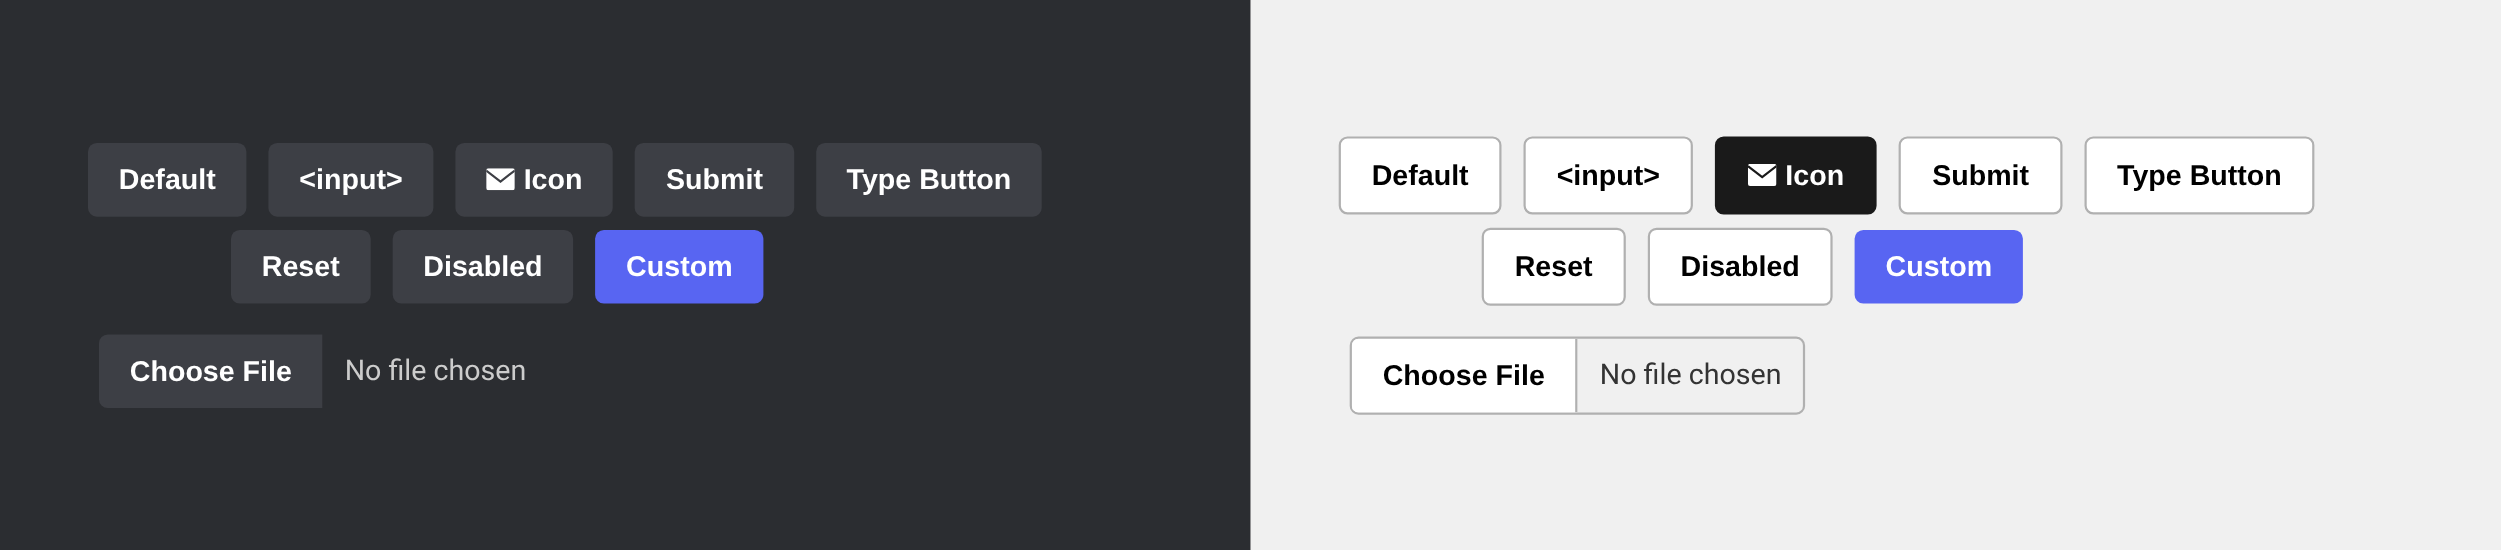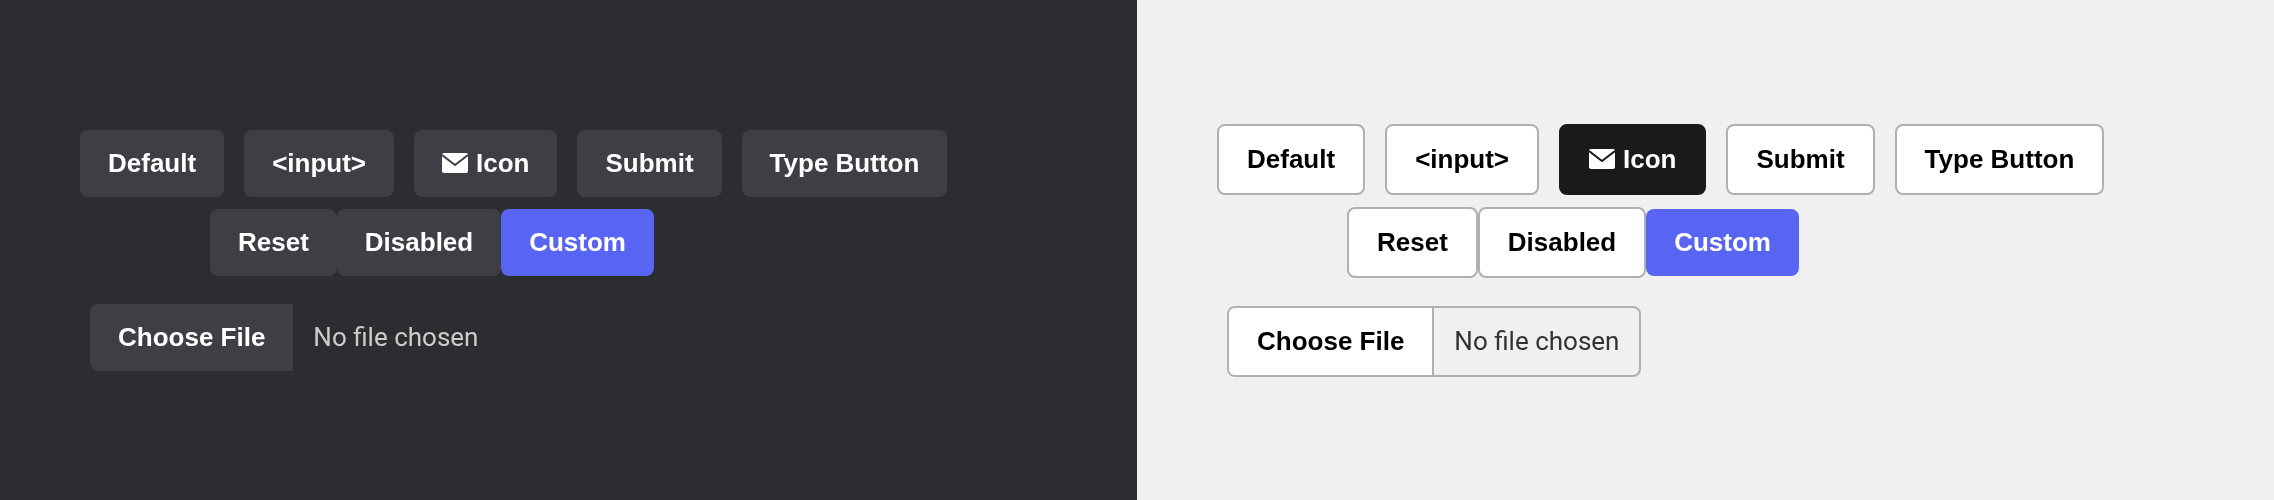--- a/index.html
+++ b/index.html
@@ -31,20 +31,21 @@
     }
 
     .panel-light {
       background-color: #f0f0f0;
     }
 
     .row {
       display: flex;
       flex-wrap: nowrap;
       align-items: center;
+      gap: 20px;
       margin-bottom: 28px;
     }
 
     .row:last-child {
       margin-bottom: 0;
     }
 
     
     .btn-dark {
       background-color: #3d3f45;

